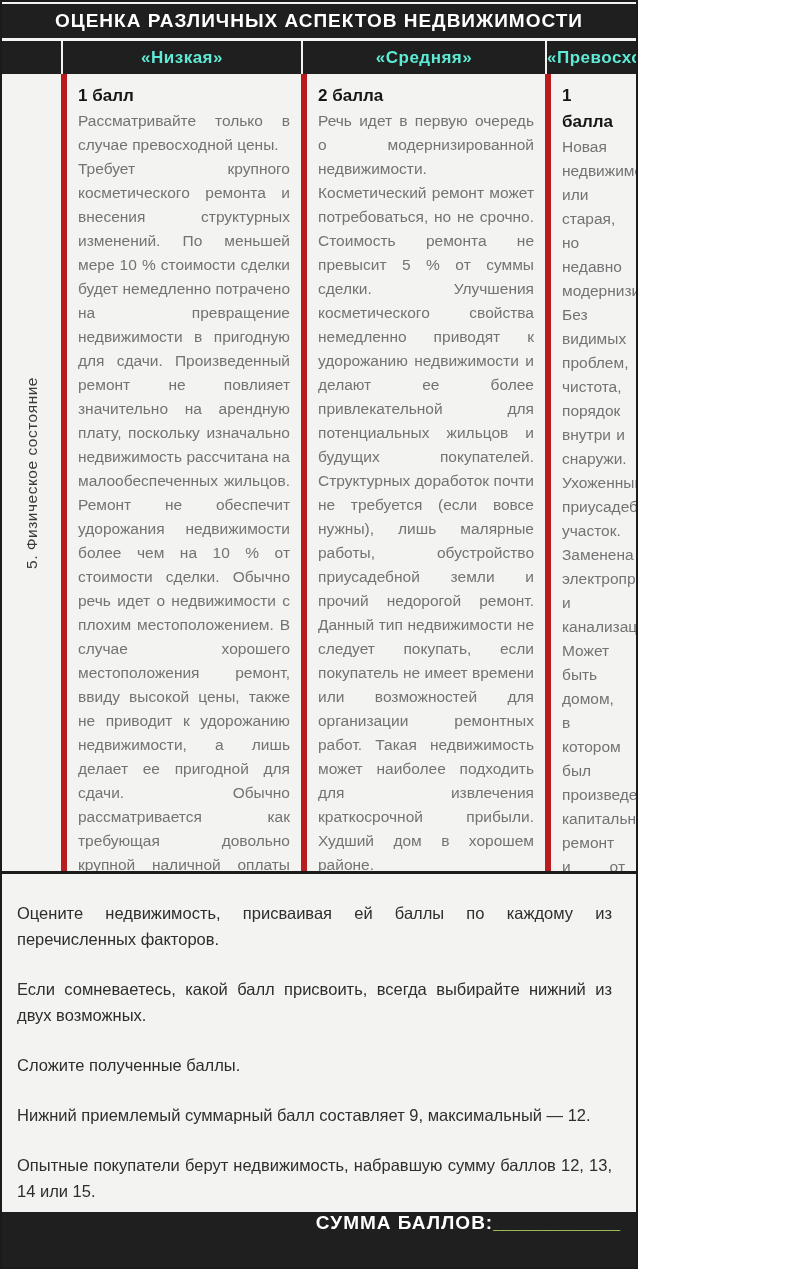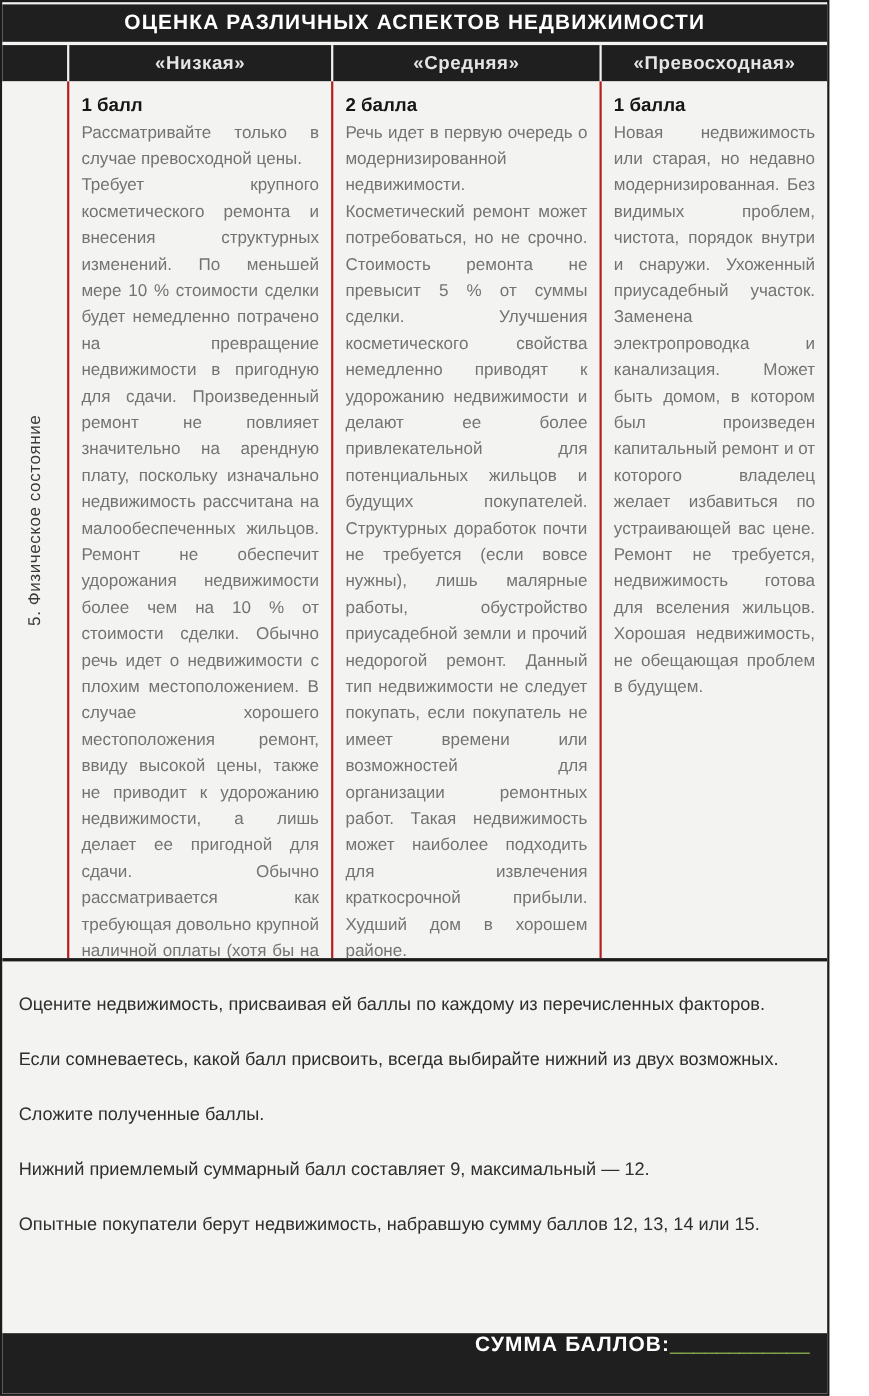--- a/index.html
+++ b/index.html
@@ -1,20 +1,20 @@
 <!DOCTYPE html>
 <html lang="ru"><head>
 <meta charset="utf-8">
 <style>
   * { margin: 0; padding: 0; box-sizing: border-box; }
   html, body { background: #ffffff; }
   body { font-family: "Liberation Sans", "DejaVu Sans", sans-serif; }
 
   .page {
-    width: 754px;
+    width: 638px;
     height: 1269px;
     background: #f3f3f1;
     border: 2px solid #1b1b1b;
     display: flex;
     flex-direction: column;
     color: #2b2b2b;
     overflow: hidden;
   }
 
   
@@ -31,21 +31,21 @@
     border-bottom: 3px solid #f3f3f1;
     flex: 0 0 auto;
     margin-top: 2px;
   }
 
   
   .header-row {
     display: grid;
     grid-template-columns: 59px 240px 244px 1fr;
     background: #1f1f1f;
-    color: #e5e5e5;
+    color: #5eead4;
     height: 33px;
     flex: 0 0 auto;
   }
   .hcell {
     display: flex;
     align-items: center;
     justify-content: center;
     font-weight: bold;
     font-size: 17px;
     letter-spacing: 0.5px;
@@ -69,21 +69,21 @@
     overflow: hidden;
   }
   .vlabel {
     transform: rotate(-90deg);
     white-space: nowrap;
     font-size: 15.5px;
     color: #3a3a3a;
     letter-spacing: 0.5px;
   }
   .cell {
-    border-left: 2px solid #b91c1c;
+    border-left: 6px solid #b91c1c;
     padding: 9px 11px 6px 11px;
     overflow: hidden;
   }
   .cell .score {
     font-weight: bold;
     font-size: 17px;
     line-height: 26px;
     color: #161616;
   }
   .cell p {

